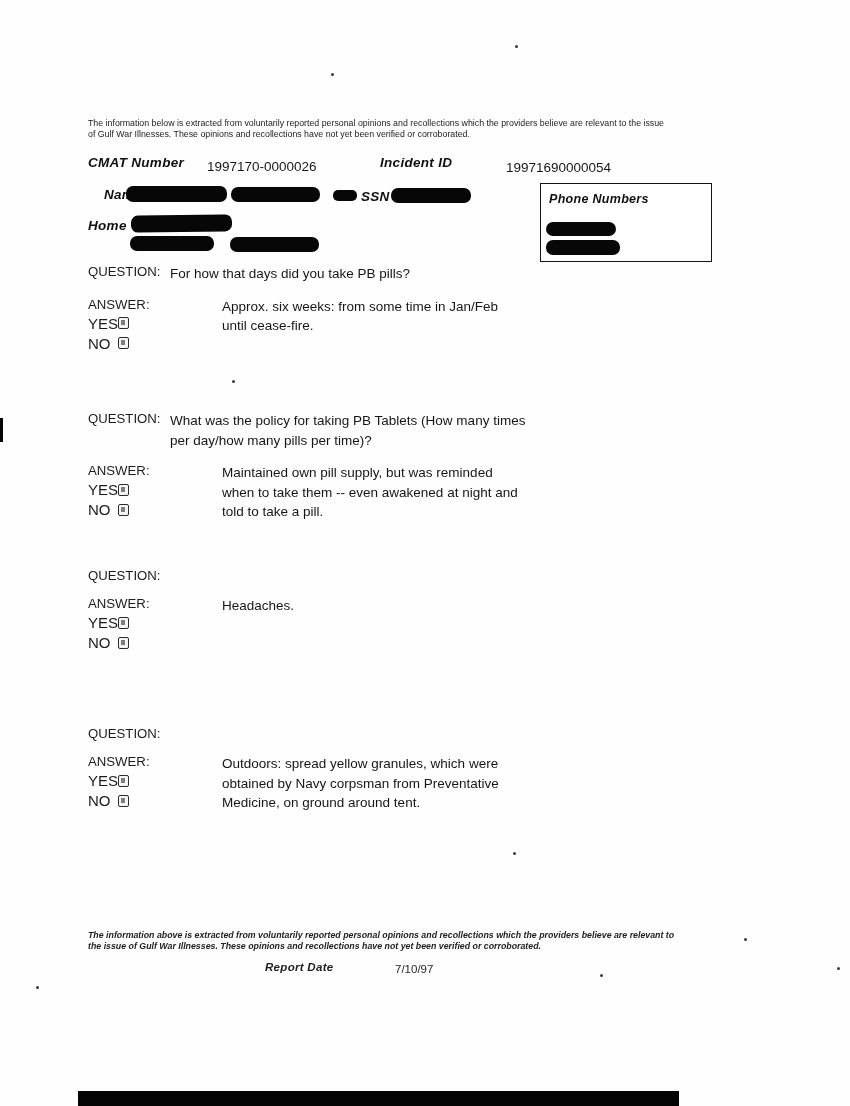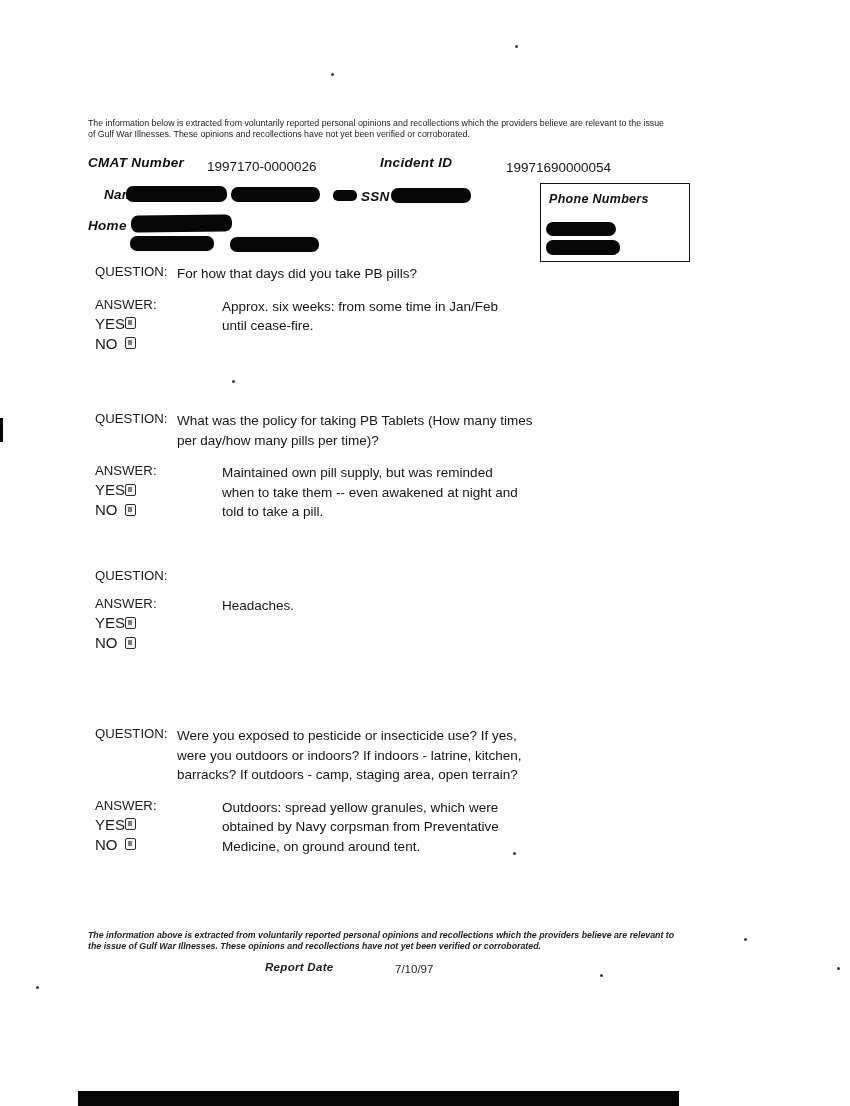--- a/index.html
+++ b/index.html
@@ -15,27 +15,27 @@
   }
   .disclaimer.bottom { font-style:italic; font-weight:bold; }
   .hdr-label {
     font-style:italic; font-weight:bold; font-size:13.5px; color:#101010;
     letter-spacing:.3px;
     text-align:center;
   }
   .hdr-value { font-size:13.5px; color:#181818; }
   .redact { position:absolute; background:#070707; border-radius:7px; }
   .phone-box {
-    position:absolute; left:540px; top:183px; width:150px; height:79px;
+    position:absolute; left:540px; top:183px; width:172px; height:79px;
     border:1.6px solid #151515; background:#fff;
   }
   .phone-box .hdr-label { position:absolute; left:8px; top:8px; font-size:12.5px; }
   .qblock { position:absolute; left:88px; width:524px; }
   .q-row { display:flex; }
-  .lbl { font-size:13.2px; color:#1c1c1c;margin-left:7px; }
+  .lbl { font-size:13.2px; color:#1c1c1c; }
   .q-label-col { width:82px; flex:0 0 82px; }
   .q-text { flex:1; font-size:13.5px; line-height:19.5px; white-space:pre-line; color:#161616; }
   .ans-section { display:flex; margin-top:13px; }
   .ans-left { width:134px; flex:0 0 134px; }
   .yesno { display:flex; align-items:center; margin-top:3px; height:17px; }
   .yesno .yn-lbl { width:30px; font-size:15px; }
   .cbx {
     width:11px; height:12px; border:1.6px solid #2c2c2c; border-radius:2px;
     position:relative; background:#f5f5f3; display:inline-block;
   }
@@ -142,23 +142,20 @@
           <span class="cbx"></span>
         </div>
       </div>
       <div class="ans-text">Headaches.</div>
     </div>
   </section>
 
   <section class="qblock" style="top:726px;">
     <div class="q-row">
       <span class="lbl q-label-col">QUESTION:</span>
-      <span class="q-text">Were you exposed to pesticide or insecticide use?  If yes,
-were you outdoors or indoors?  If indoors - latrine, kitchen,
-barracks?  If outdoors - camp, staging area, open terrain?</span>
     </div>
     <div class="ans-section">
       <div class="ans-left">
         <div class="lbl">ANSWER:</div>
         <div class="yesno">
           <span class="yn-lbl lbl">YES</span>
           <span class="cbx"></span>
         </div>
         <div class="yesno">
           <span class="yn-lbl lbl">NO</span>

